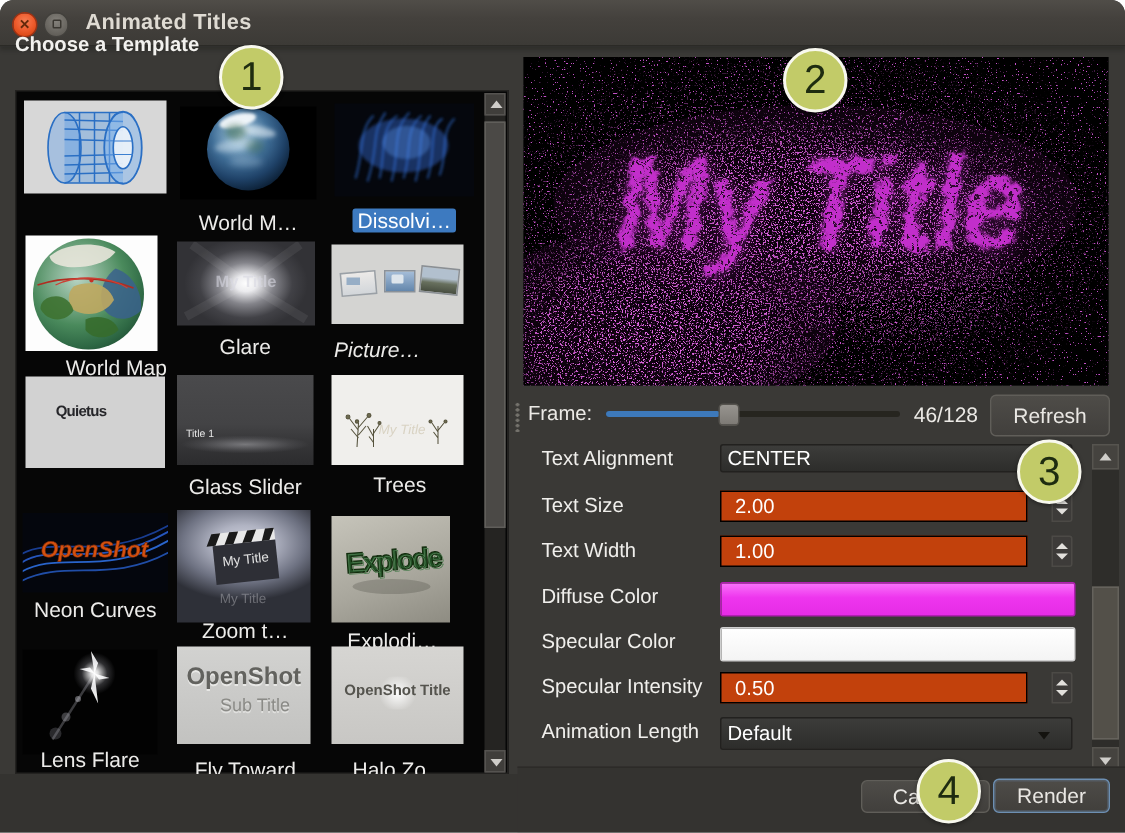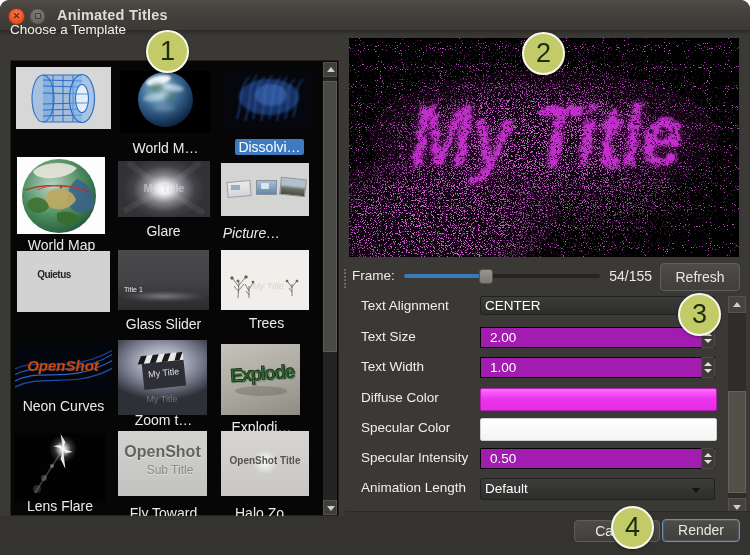--- a/index.html
+++ b/index.html
@@ -4,21 +4,21 @@
 <style>
 html,body{margin:0;padding:0;}
 body{width:750px;height:555px;background:#fff;font-family:"Liberation Sans",sans-serif;overflow:hidden;position:relative;}
 .win{position:absolute;left:0;top:0;width:750px;height:555px;background:#3a3936;border-radius:9px 9px 0 0;overflow:hidden;}
 .titlebar{position:absolute;left:0;top:0;width:750px;height:30px;background:linear-gradient(#504d48,#44413d 40%,#3c3a36);border-bottom:1px solid #2b2a26;border-radius:9px 9px 0 0;box-shadow:0 2px 3px rgba(20,19,16,.3);}
 .btn-close{position:absolute;left:8px;top:7.5px;width:15px;height:15px;border-radius:50%;background:radial-gradient(circle at 50% 35%,#f57e53,#ef5e30 45%,#d94612 85%);border:1px solid #9c3214;}
 .btn-close:before{content:"\2715";position:absolute;left:0;top:0;width:15px;text-align:center;font-size:9px;font-weight:bold;color:#64280a;line-height:15px;}
 .btn-rest{position:absolute;left:29px;top:7.5px;width:15px;height:15px;border-radius:50%;background:radial-gradient(circle at 50% 35%,#84817b,#6b6862 55%,#56534e);border:1px solid #42403c;}
 .btn-rest:before{content:"";position:absolute;left:4.5px;top:4.5px;width:4px;height:4px;border:1.3px solid #3a3731;border-radius:1px;}
 .title{position:absolute;left:57px;top:0;line-height:30px;font-size:14.5px;font-weight:bold;color:#dfdbd3;letter-spacing:.2px;}
-.choose{position:absolute;left:10px;top:22px;font-size:13.5px;font-weight:normal;color:#f2f1ee;}
+.choose{position:absolute;left:10px;top:22px;font-size:13.5px;font-weight:bold;color:#f2f1ee;}
 
 .list{position:absolute;left:10px;top:60px;width:329px;height:456px;background:#060606;border:1px solid #232220;box-sizing:border-box;}
 .thumb{position:absolute;overflow:hidden;}
 .cap{position:absolute;font-size:14px;color:#ecebe9;text-align:center;white-space:nowrap;}
 .capsel{background:#3d7ac0;color:#fff;padding:0 3px;border-radius:2px;}
 
 .lsb{position:absolute;right:1px;top:1px;width:14px;height:453px;background:#252422;}
 .lsb .up,.lsb .dn{position:absolute;left:0;width:14px;height:15px;background:#403e3b;border:1px solid #555350;box-sizing:border-box;}
 .lsb .up{top:0}.lsb .dn{bottom:0}
 .fsb .up{top:0}.fsb .dn{bottom:0}
@@ -32,21 +32,21 @@
 .frameLabel{position:absolute;left:352px;top:262px;font-size:13.5px;color:#eceae6;line-height:28px;}
 .slider-track{position:absolute;left:404px;top:274px;width:196px;height:4px;background:#26251f;border-radius:2px;}
 .slider-fill{position:absolute;left:404px;top:274px;width:76px;height:4px;background:#3d79ba;border-radius:2px;}
 .slider-handle{position:absolute;left:479px;top:269px;width:14px;height:15px;background:linear-gradient(#97948f,#7d7a75);border:1px solid #55534e;border-radius:3px;box-sizing:border-box;}
 .frameNum{position:absolute;left:596px;top:262px;width:56px;text-align:right;font-size:14px;color:#eceae6;line-height:28px;}
 .pbtn{position:absolute;box-sizing:border-box;background:linear-gradient(#4e4c48,#413f3c);border:1px solid #605e59;border-radius:4px;color:#e9e7e3;font-size:14px;text-align:center;font-family:"Liberation Sans",sans-serif;}
 #refresh{left:660px;top:263px;width:80px;height:28px;line-height:26px;}
 
 .form{position:absolute;left:345px;top:292px;width:405px;height:219px;}
 .flabel{position:absolute;left:16px;font-size:13.5px;color:#f0efec;}
-.field{position:absolute;left:135px;width:235px;height:21px;box-sizing:border-box;background:#a21caf;border:1px solid #000;color:#fff;font-size:13.5px;line-height:19px;padding-left:9px;}
+.field{position:absolute;left:135px;width:205px;height:21px;box-sizing:border-box;background:#c2410c;border:1px solid #000;color:#fff;font-size:13.5px;line-height:19px;padding-left:9px;}
 .combo{position:absolute;left:135px;width:235px;height:21px;box-sizing:border-box;background:linear-gradient(#3c3c3a,#2d2d2b);border:1px solid #22211f;border-radius:2px;color:#fff;font-size:13.5px;line-height:19px;padding-left:4px;}
 .spin{position:absolute;width:14px;height:21px;box-sizing:border-box;background:#3d3b39;border:1px solid #4c4a46;border-radius:0 2px 2px 0;}
 .spin .u{position:absolute;left:2px;top:4px;width:0;height:0;border-left:4px solid transparent;border-right:4px solid transparent;border-bottom:4.5px solid #e2e0dc;}
 .spin .d{position:absolute;left:2px;bottom:4px;width:0;height:0;border-left:4px solid transparent;border-right:4px solid transparent;border-top:4.5px solid #e2e0dc;}
 .swatch{position:absolute;left:135px;width:235px;height:21px;border-radius:2px;}
 
 .fsb{position:absolute;left:383px;top:4px;width:18px;height:219px;background:#2e2d2a;}
 .fsb .up,.fsb .dn{position:absolute;left:0;width:18px;height:17px;background:#45433f;border:1px solid #56544f;box-sizing:border-box;}
 .fsb .tri-u{left:4px;top:5px;}
 .fsb .tri-d{left:4px;top:6px;}
@@ -120,21 +120,21 @@
         <path d="M60 22 C72 26 78 38 77 50 C69 58 58 57 52 49 C48 39 52 28 60 22Z" fill="#39628c" opacity=".85"></path>
         <path d="M32 34 C44 29 56 33 59 43 C53 53 40 55 31 49 C28 44 28 38 32 34Z" fill="#bfa861" opacity=".9"></path>
         <path d="M14 42 C22 38 30 42 32 50 C26 59 14 57 10 49 C10 46 11 44 14 42Z" fill="#3e7231" opacity=".9"></path>
         <path d="M40 56 C50 52 60 56 62 63 C55 70 44 69 40 63Z" fill="#366c2c" opacity=".9"></path>
         <path d="M8 33 C26 27 52 27 72 35" stroke="#b02c20" stroke-width="1.2" fill="none"></path>
         <path d="M20 33 C34 26 56 27 68 35" stroke="#cc4035" stroke-width=".9" fill="none"></path>
         <circle cx="44" cy="30" r="1.4" fill="#c83024"></circle>
         </g>
       </svg>
     </div>
-    <div class="cap" style="left:0px;top:176px;width:101px;">World Map</div>
+    <div class="cap" style="left:16px;top:176px;width:101px;">World Map</div>
 
     <div class="thumb" style="left:107px;top:100px;width:92px;height:56px;background:#323236;">
       <div style="position:absolute;left:-10px;top:-20px;width:112px;height:96px;background:radial-gradient(ellipse 46% 40% at 50% 50%,#ffffff 0%,rgba(245,245,248,.95) 14%,rgba(200,200,208,.55) 36%,rgba(120,120,128,.22) 60%,rgba(60,60,66,0) 80%);"></div>
       <svg width="92" height="56" style="position:absolute;left:0;top:0;">
           <g stroke="rgba(235,235,240,.07)" stroke-width="6">
       <path d="M46 28 L10 2 M46 28 L82 2 M46 28 L6 50 M46 28 L86 52"></path>
           </g>
         </svg>
       <div style="position:absolute;left:0;top:21px;width:92px;text-align:center;font-size:11px;font-weight:bold;color:rgba(215,215,225,.6);">My Title</div>
     </div>
@@ -325,21 +325,21 @@
           <text x="198" y="128" text-anchor="middle" font-family="Liberation Sans" font-style="italic" font-weight="bold" font-size="88" textLength="272" lengthAdjust="spacingAndGlyphs" fill="#c22fcb" filter="url(#gl2)">My Title</text>
         </g>
       </g>
     </svg>
   </div>
   <div class="grip"></div>
   <div class="frameLabel">Frame:</div>
   <div class="slider-track"></div>
   <div class="slider-fill"></div>
   <div class="slider-handle"></div>
-  <div class="frameNum">54/155</div>
+  <div class="frameNum">46/128</div>
   <div class="pbtn" id="refresh">Refresh</div>
   <div class="form" id="form">
     <div class="flabel" style="top:6px;">Text Alignment</div>
     <div class="combo" style="top:4px;height:19px;line-height:17px;">CENTER<span style="position:absolute;right:7px;top:7px;width:0;height:0;border-left:4px solid transparent;border-right:4px solid transparent;border-top:5px solid #c8c6c2;"></span></div>
     <div class="flabel" style="top:37px;">Text Size</div>
     <div class="field" style="top:35px;">2.00</div>
     <div class="spin" style="left:356px;top:35px;">
         <span class="u"></span>
         <span class="d"></span>
       </div>

